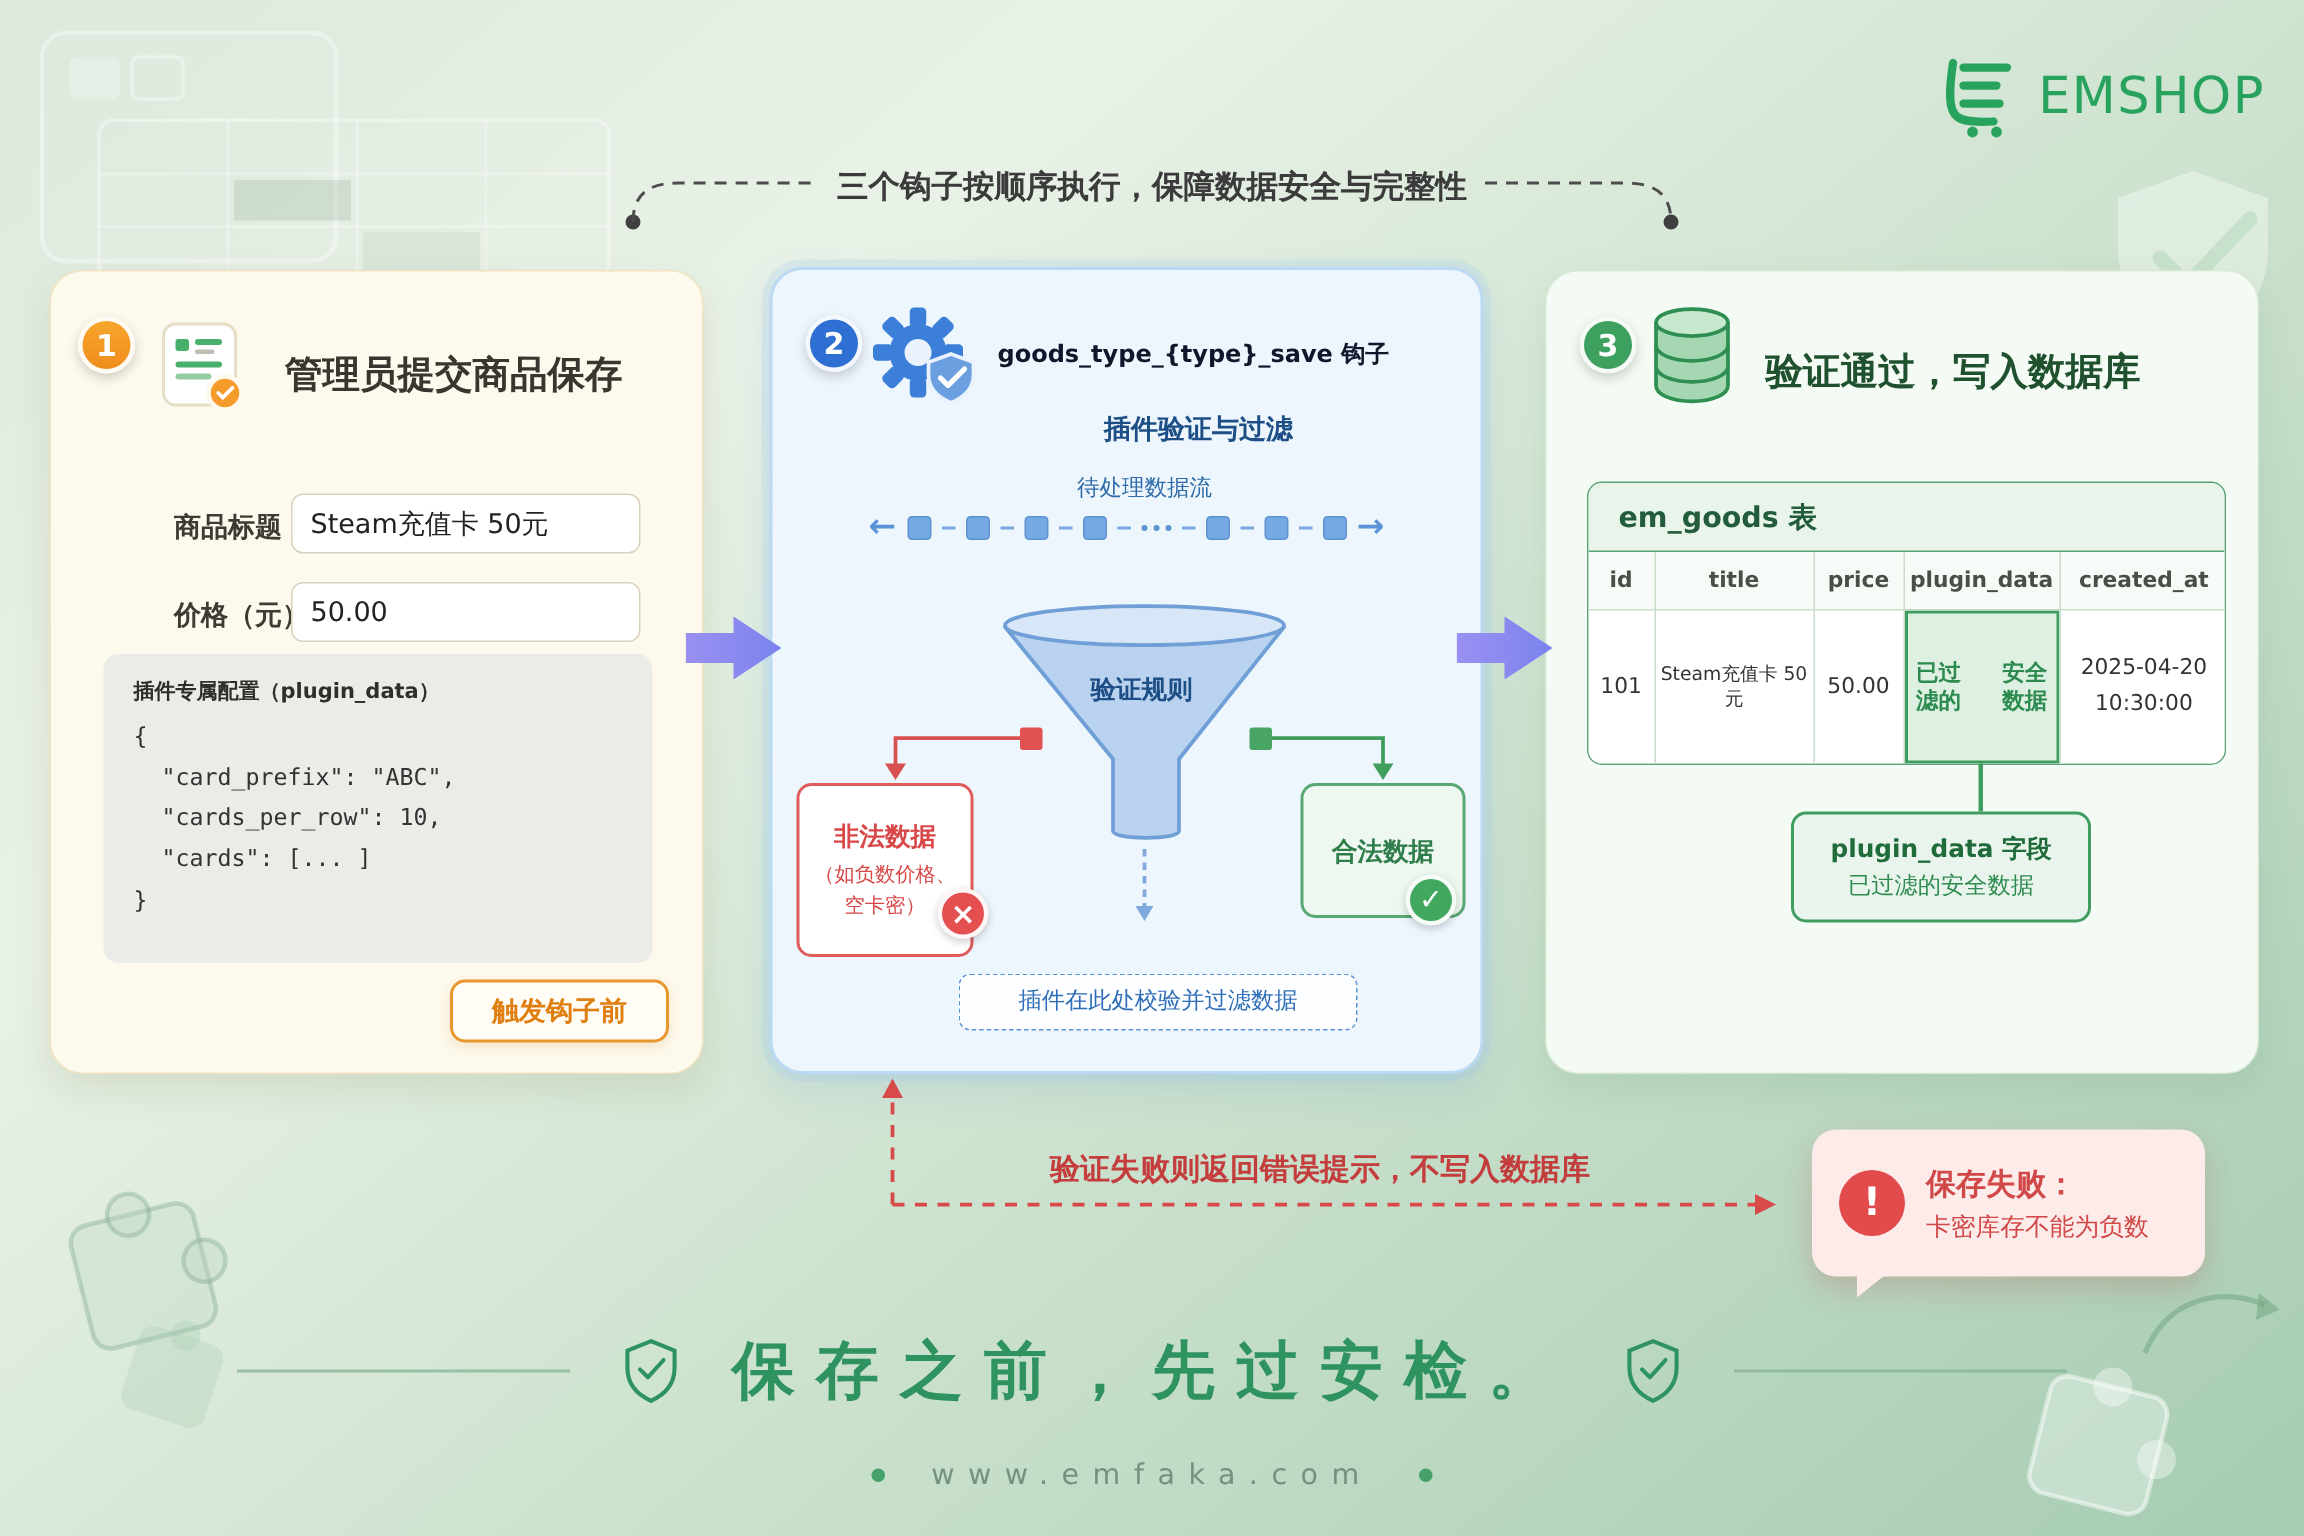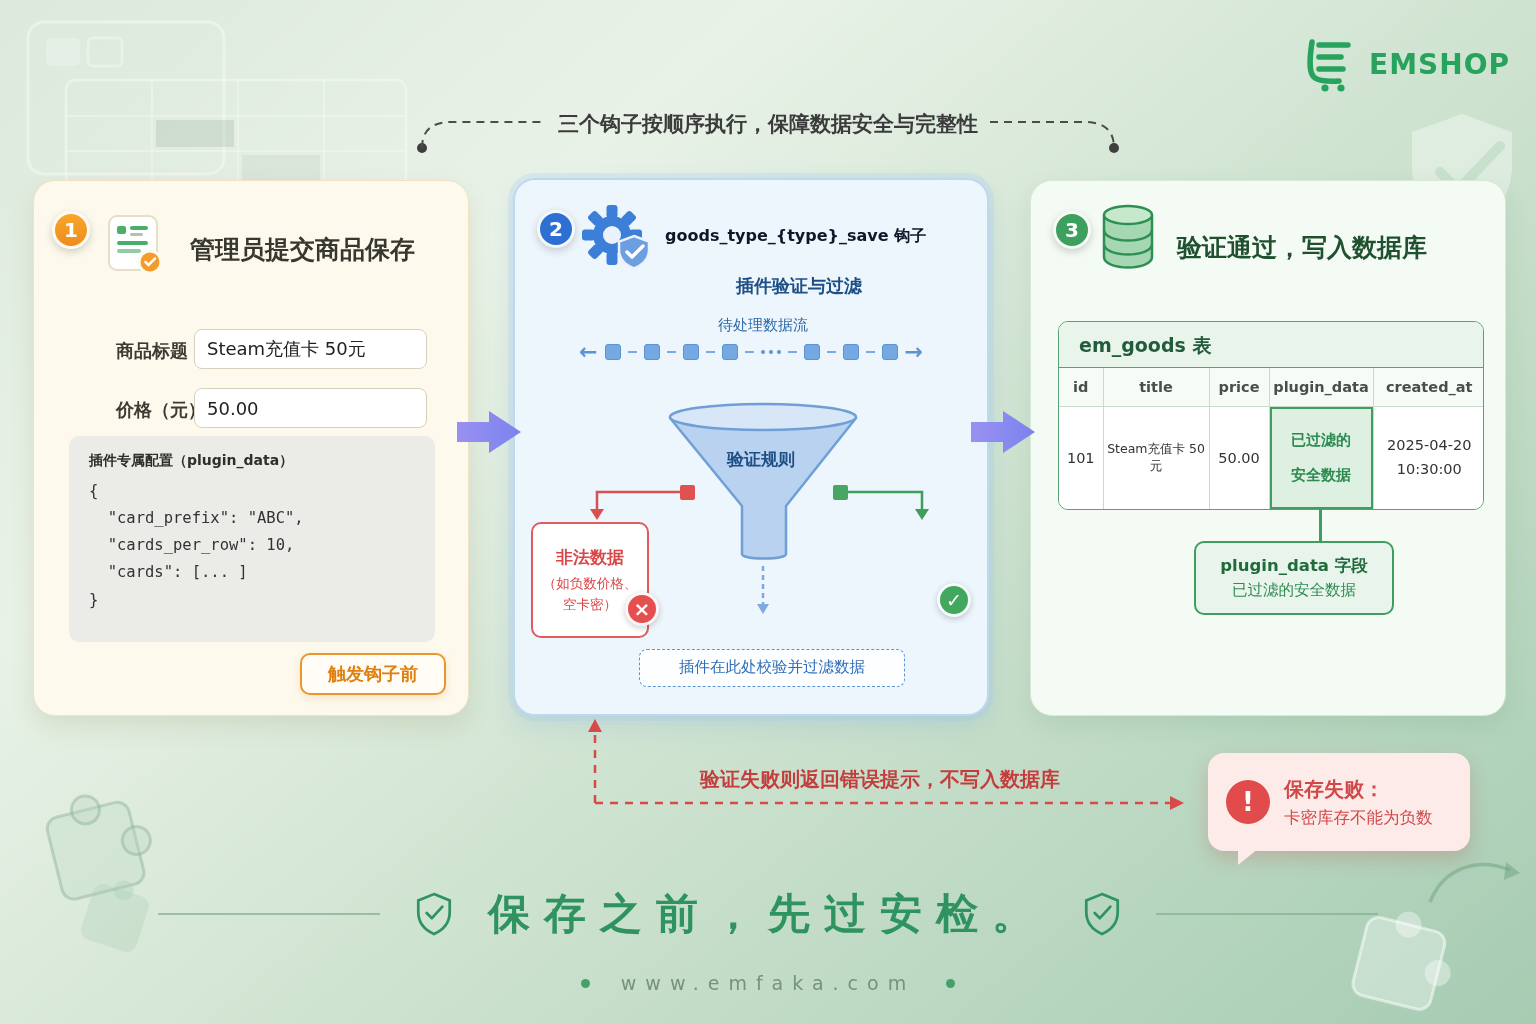--- a/index.html
+++ b/index.html
@@ -10,21 +10,21 @@
   
   .decor{ position:absolute; pointer-events:none; }
 
   
   .annot-svg{ position:absolute; left:410px; top:106px; }
   .annot-text{ position:absolute; top:110px; left:768px; transform:translateX(-50%);
     font-size:21px; font-weight:700; color:#3b3b3b; white-space:nowrap; }
 
   
   .logo{ position:absolute; top:36px; right:26px; display:flex; align-items:center; gap:12px; }
-  .logo-text{ font-size:28px; font-weight:700; color:#28a35d; letter-spacing:1px; }
+  .logo-text{ font-size:34px; font-weight:400; color:#28a35d; letter-spacing:1px; }
 
   
   .panel{ position:absolute; border-radius:22px; }
   .panel1{ left:33px; top:180px; width:436px; height:536px; background:#fdf9ec;
     border:1.5px solid #f1e3c2; box-shadow:0 10px 24px rgba(120,110,60,.14); }
   .panel2{ left:513px; top:178px; width:476px; height:538px; background:#edf5fd;
     border:2px solid #bcd9f3; box-shadow:0 0 0 5px rgba(160,200,240,.22),0 10px 26px rgba(100,150,210,.18); }
   .panel3{ left:1030px; top:180px; width:476px; height:536px; background:#f4faf4;
     border:1.5px solid #d9e9d6; box-shadow:0 10px 24px rgba(80,130,90,.13); }
 
@@ -107,21 +107,21 @@
   table.t3{ width:100%; border-collapse:collapse; table-layout:fixed; }
   .t3 th{ height:38px; background:#f7fbf7; border:1px solid #c9dcc9; border-top:none;
     font-size:14.5px; font-weight:600; color:#474f47; }
   .t3 td{ height:102px; border:1px solid #c9dcc9; border-bottom:none; background:#fff;
     font-size:14.5px; color:#333; text-align:center; vertical-align:middle; }
   .t3 th:first-child,.t3 td:first-child{ border-left:none; }
   .t3 th:last-child,.t3 td:last-child{ border-right:none; }
   td.td-title{ font-size:12.5px; }
   td.hl-td{ padding:0; }
   .hl{ height:102px; border:2.5px solid #3f9e5f; background:#ddf0e1; display:flex;
-    flex-direction:column; align-items:center; justify-content:center; gap:16px;
+    flex-direction:row; align-items:center; justify-content:center; gap:16px;
     color:#2e8b50; font-weight:600; font-size:15px; }
   .two-line span{ display:block; line-height:1.6; }
   .p3-line{ position:absolute; left:288px; top:328px; width:2.5px; height:32px; background:#3f9e5f; }
   .p3-callout{ position:absolute; left:163px; top:360px; width:200px; height:74px;
     background:#e9f5ec; border:2px solid #3f9e5f; border-radius:10px; display:flex;
     flex-direction:column; align-items:center; justify-content:center; gap:3px; }
   .p3-callout .c1{ font-size:16.5px; font-weight:700; color:#1f6b3a; }
   .p3-callout .c2{ font-size:15.5px; color:#2e8b50; }
 
   
@@ -306,20 +306,23 @@
       <polygon points="242,424 254,424 248,434" fill="#7fa9dc"></polygon>
     </svg>
 
     <div class="invalid-box">
       <div class="invalid-line1">非法数据</div>
       <div class="invalid-line2">（如负数价格、</div>
       <div class="invalid-line2">空卡密）</div>
     </div>
     <div class="mini-badge x-badge">×</div>
 
+    <div class="valid-box">
+      <span class="valid-label">合法数据</span>
+    </div>
     <div class="mini-badge ck-badge">✓</div>
 
     <div class="p2-note">插件在此处校验并过滤数据</div>
   </div>
 
   <div class="flow-arrow fa2"></div>
 
   <div class="panel panel3">
     <div class="badge badge3">3</div>
     <svg class="p3-db" width="62" height="68" viewBox="0 0 62 68">

